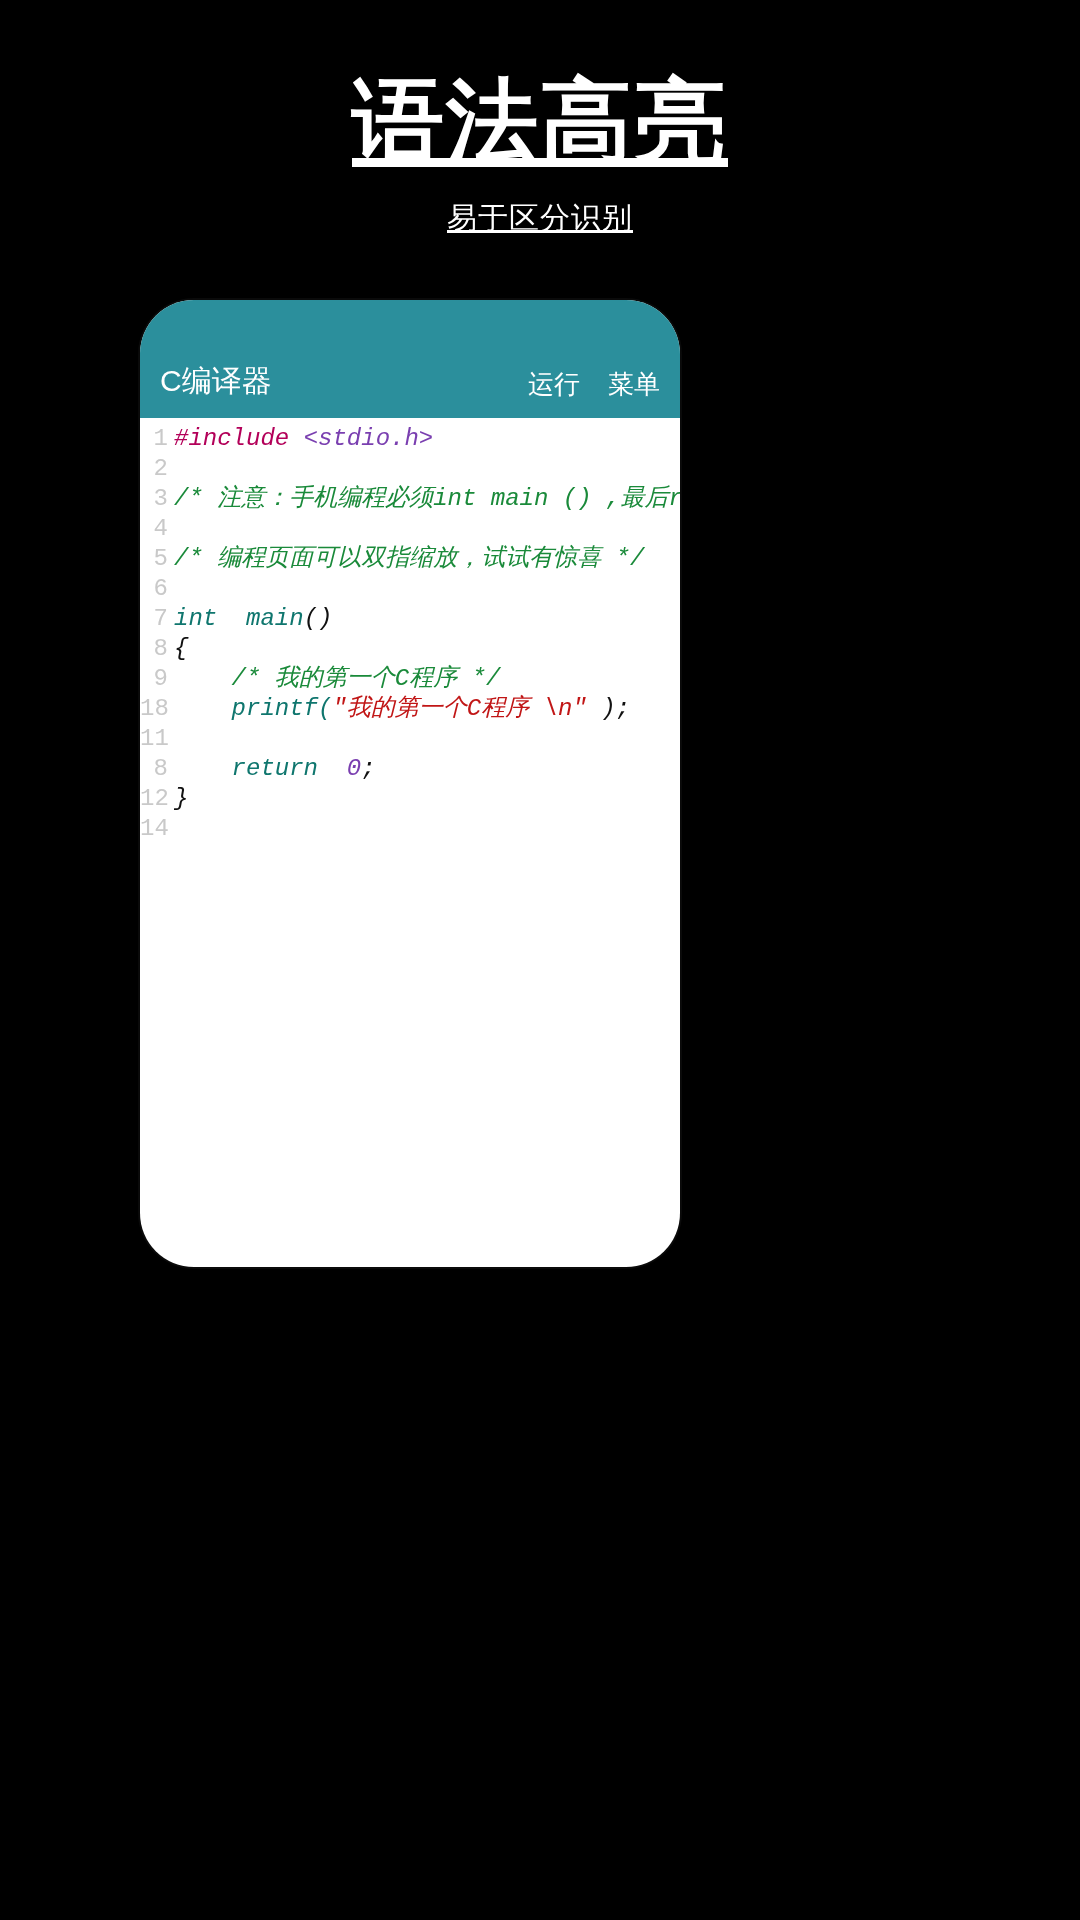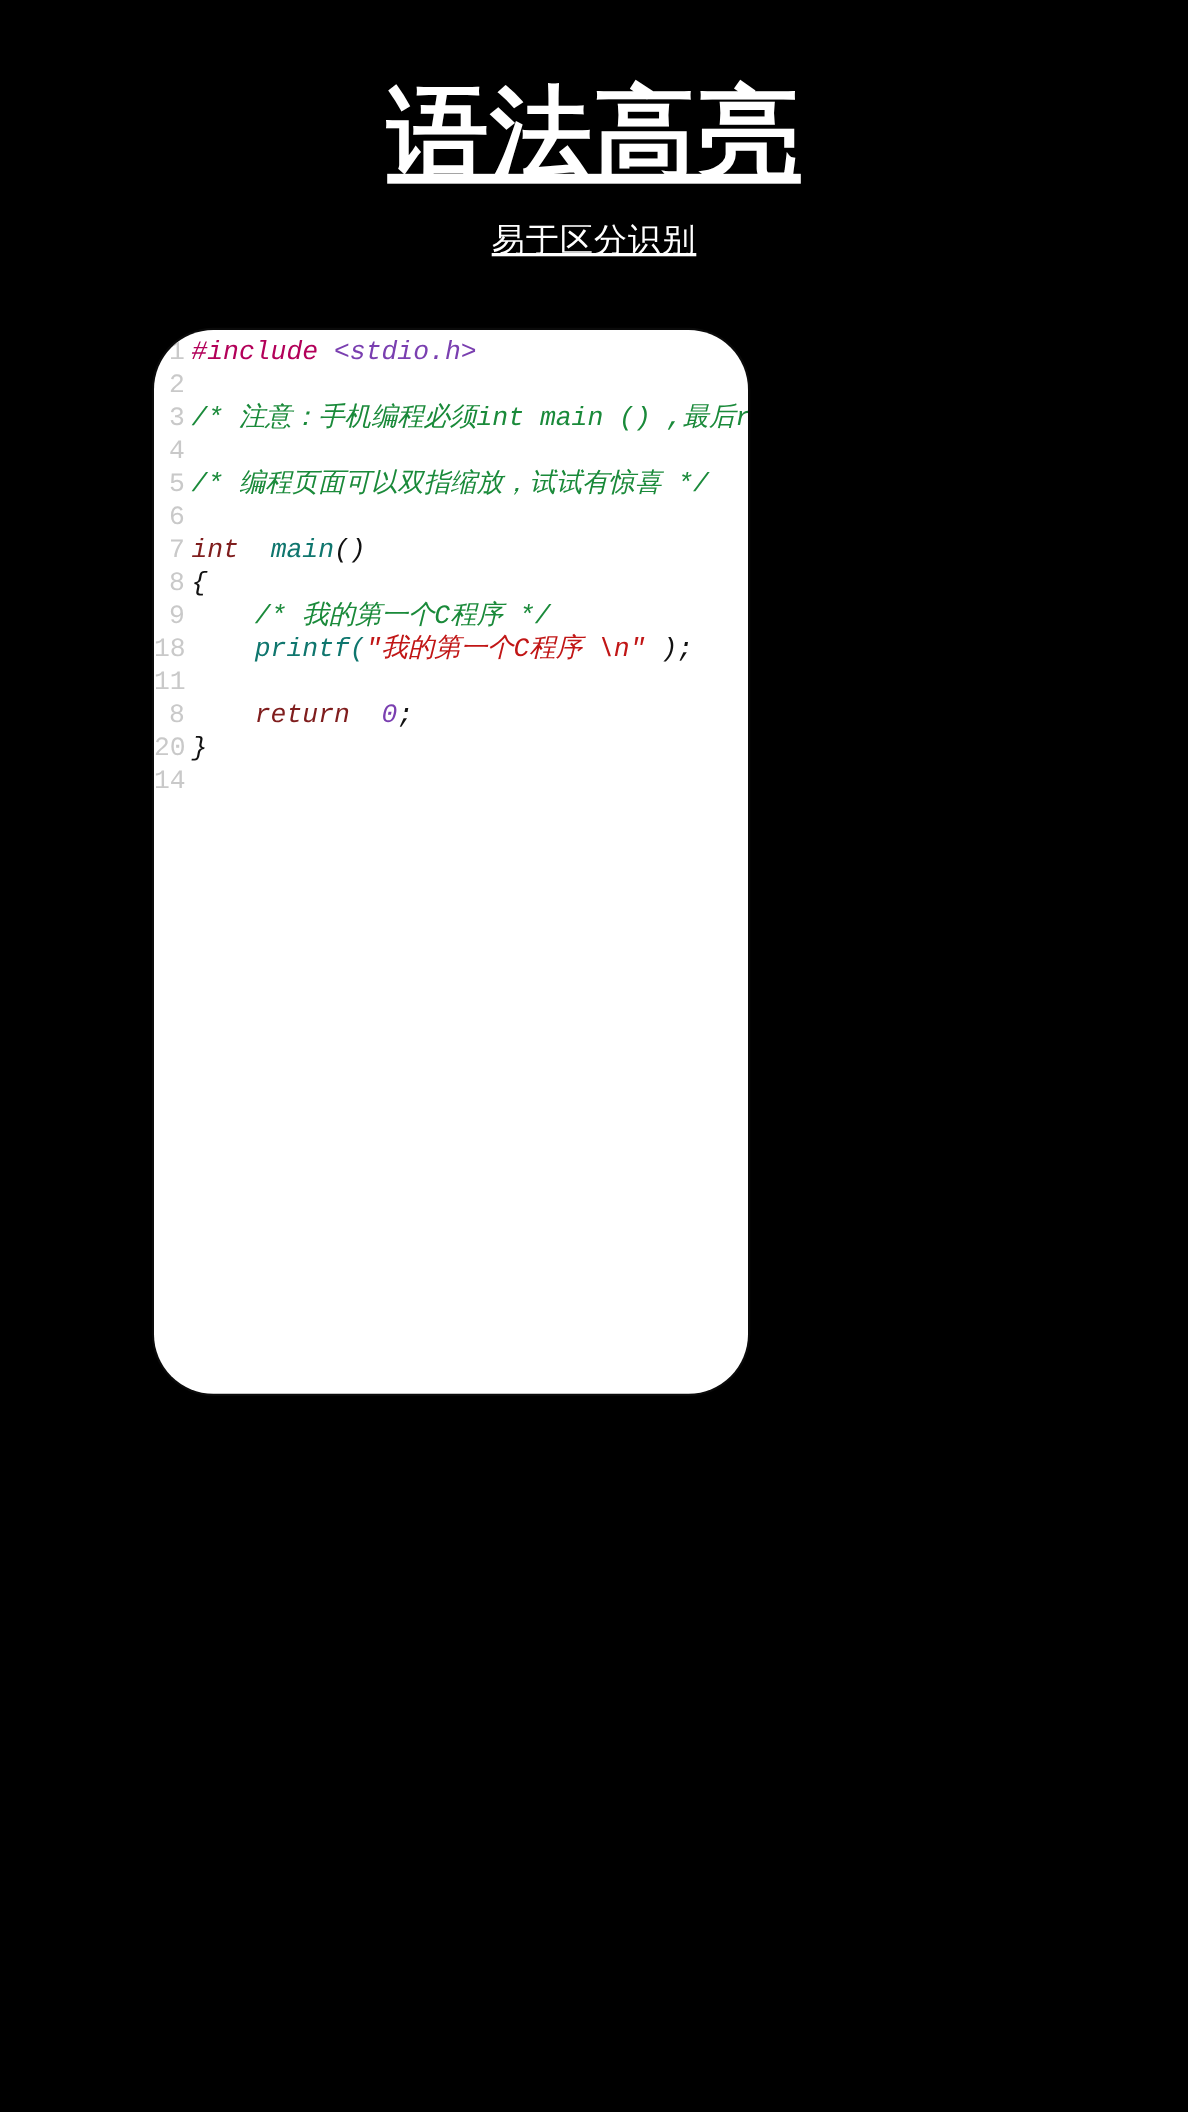--- a/index.html
+++ b/index.html
@@ -81,21 +81,21 @@
   .code {
     flex: 1;
     overflow: hidden;
     white-space: pre;
     font-style: italic;
   }
   .code div { height: 30px; }
   .tok-include { color: #b30059; }
   .tok-anglestr { color: #7a3fb0; }
   .tok-comment { color: #1a8a3a; }
-  .tok-keyword { color: #7f1d1d; }
+  .tok-keyword { color: #0f766e; }
   .tok-ident   { color: #0f766e; }
   .tok-punct   { color: #111; }
   .tok-string  { color: #c11616; }
   .tok-number  { color: #7a3fb0; }
 </style>
 </head>
 <body>
 
 <div class="matrix-bg">
   
@@ -109,32 +109,39 @@
   
   
 </div>
 
 <div class="heading">
   <h1>语法高亮</h1>
   <div class="sub">易于区分识别</div>
 </div>
 
 <div class="phone">
+  <div class="appbar">
+    <div class="title">C编译器</div>
+    <div class="actions">
+      <span>运行</span>
+      <span>菜单</span>
+    </div>
+  </div>
   <div class="editor">
     <div class="gutter">
         <div>1</div>
         <div>2</div>
         <div>3</div>
         <div>4</div>
         <div>5</div>
         <div>6</div>
         <div>7</div>
         <div>8</div>
         <div>9</div>
         <div>18</div>
         <div>11</div>
         <div>8</div>
-        <div>20</div>
+        <div>12</div>
         <div>14</div>
       </div>
     <div class="code"><div><span class="tok-include">#include </span><span class="tok-anglestr">&lt;stdio.h&gt;</span></div><div></div><div><span class="tok-comment">/* 注意：手机编程必须int main () ,最后re</span></div><div></div><div><span class="tok-comment">/* 编程页面可以双指缩放，试试有惊喜 */</span></div><div></div><div><span class="tok-keyword">int</span><span class="tok-punct">  </span><span class="tok-ident">main</span><span class="tok-punct">()</span></div><div><span class="tok-punct">{</span></div><div><span class="tok-punct">    </span><span class="tok-comment">/* 我的第一个C程序 */</span></div><div><span class="tok-punct">    </span><span class="tok-ident">printf(</span><span class="tok-string">"我的第一个C程序 \n"</span><span class="tok-punct"> );</span></div><div></div><div><span class="tok-punct">    </span><span class="tok-keyword">return</span><span class="tok-punct">  </span><span class="tok-number">0</span><span class="tok-punct">;</span></div><div><span class="tok-punct">}</span></div><div></div></div>
   </div>
 </div>
 
 </body></html>

